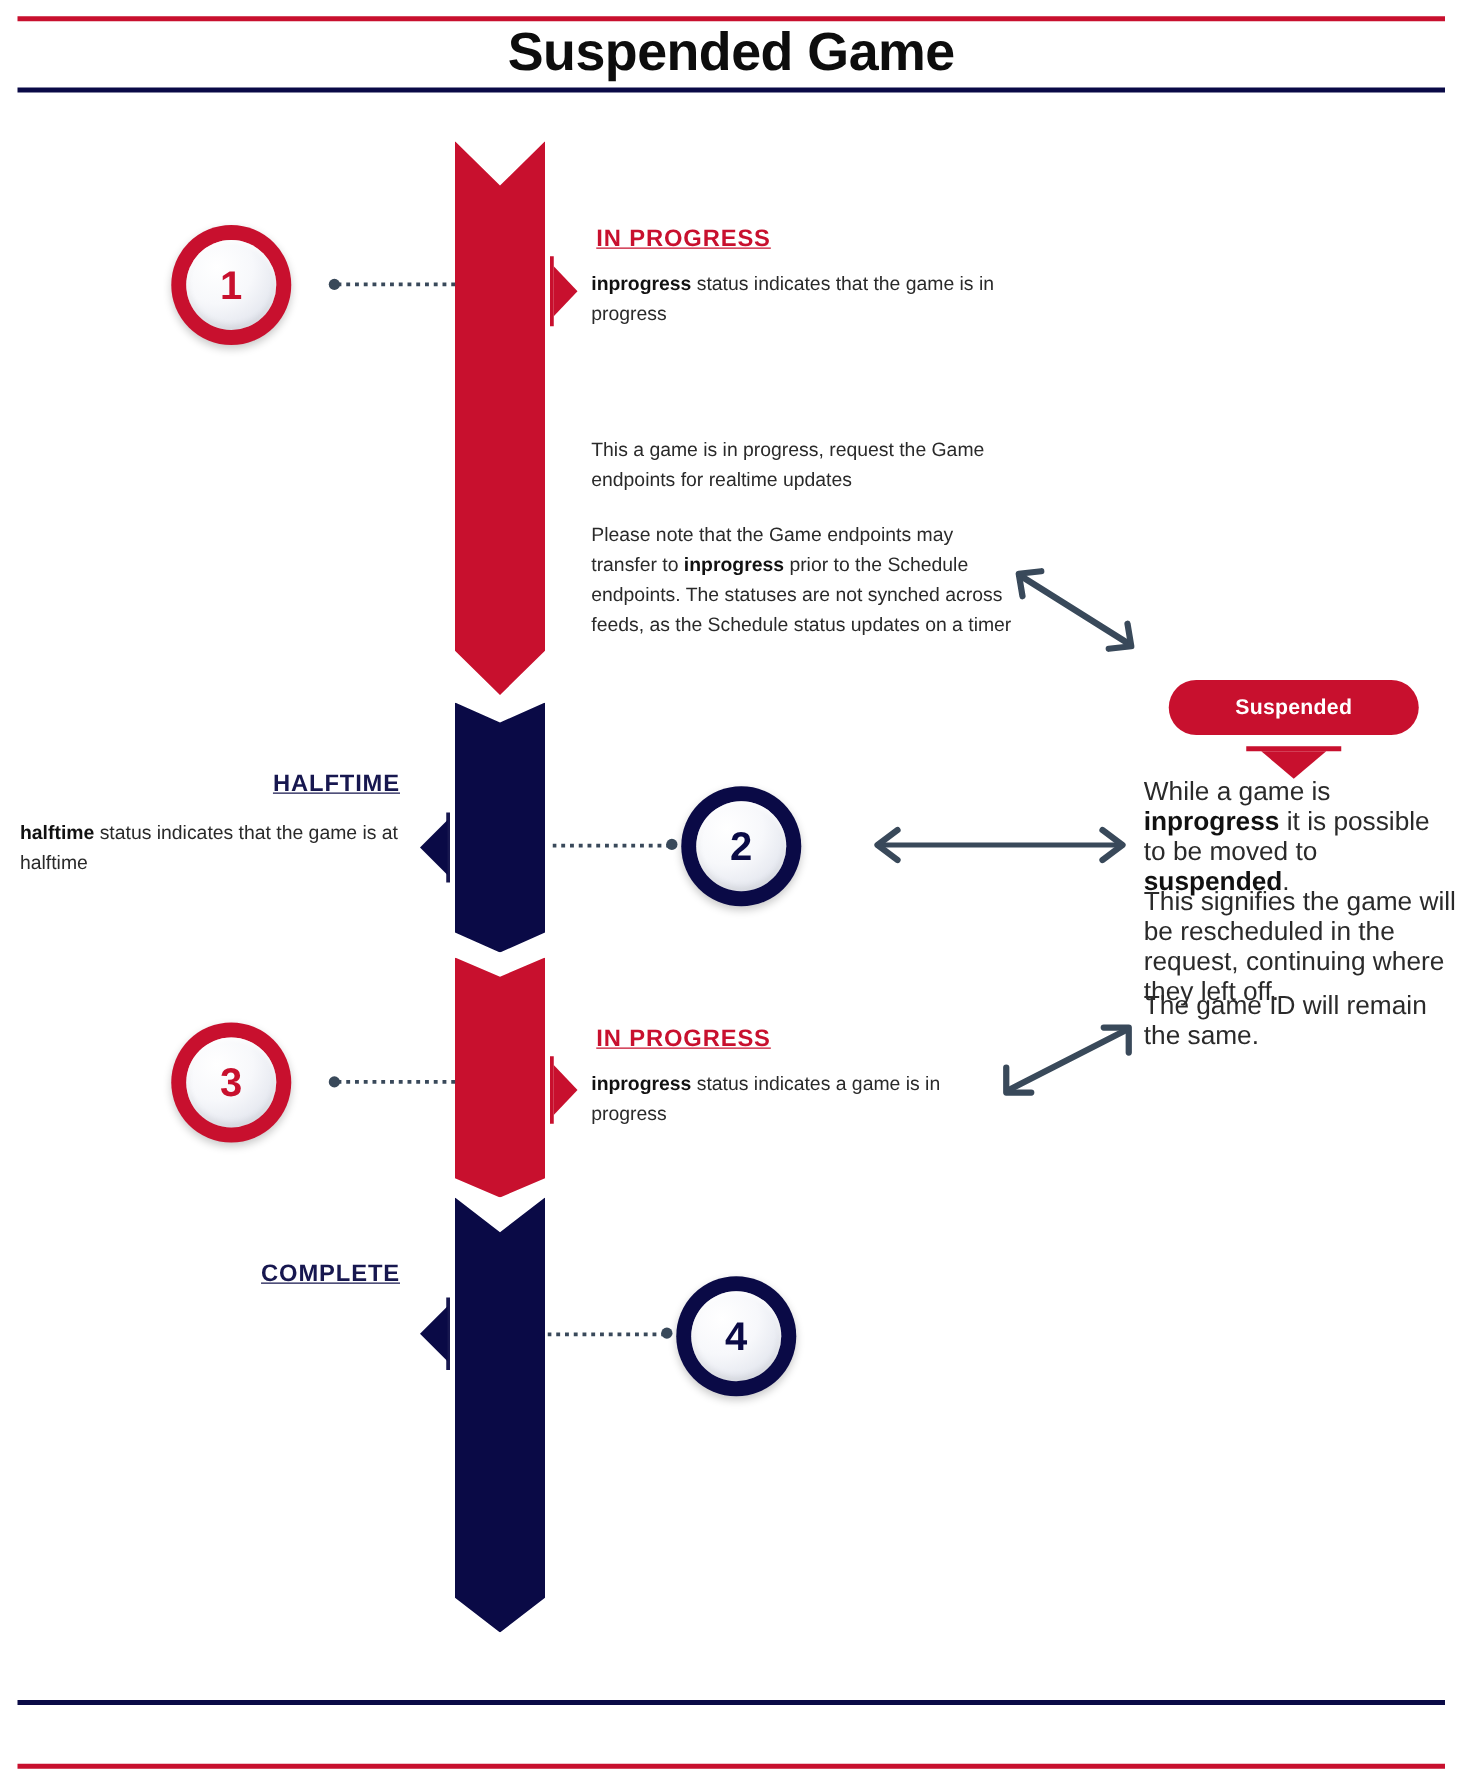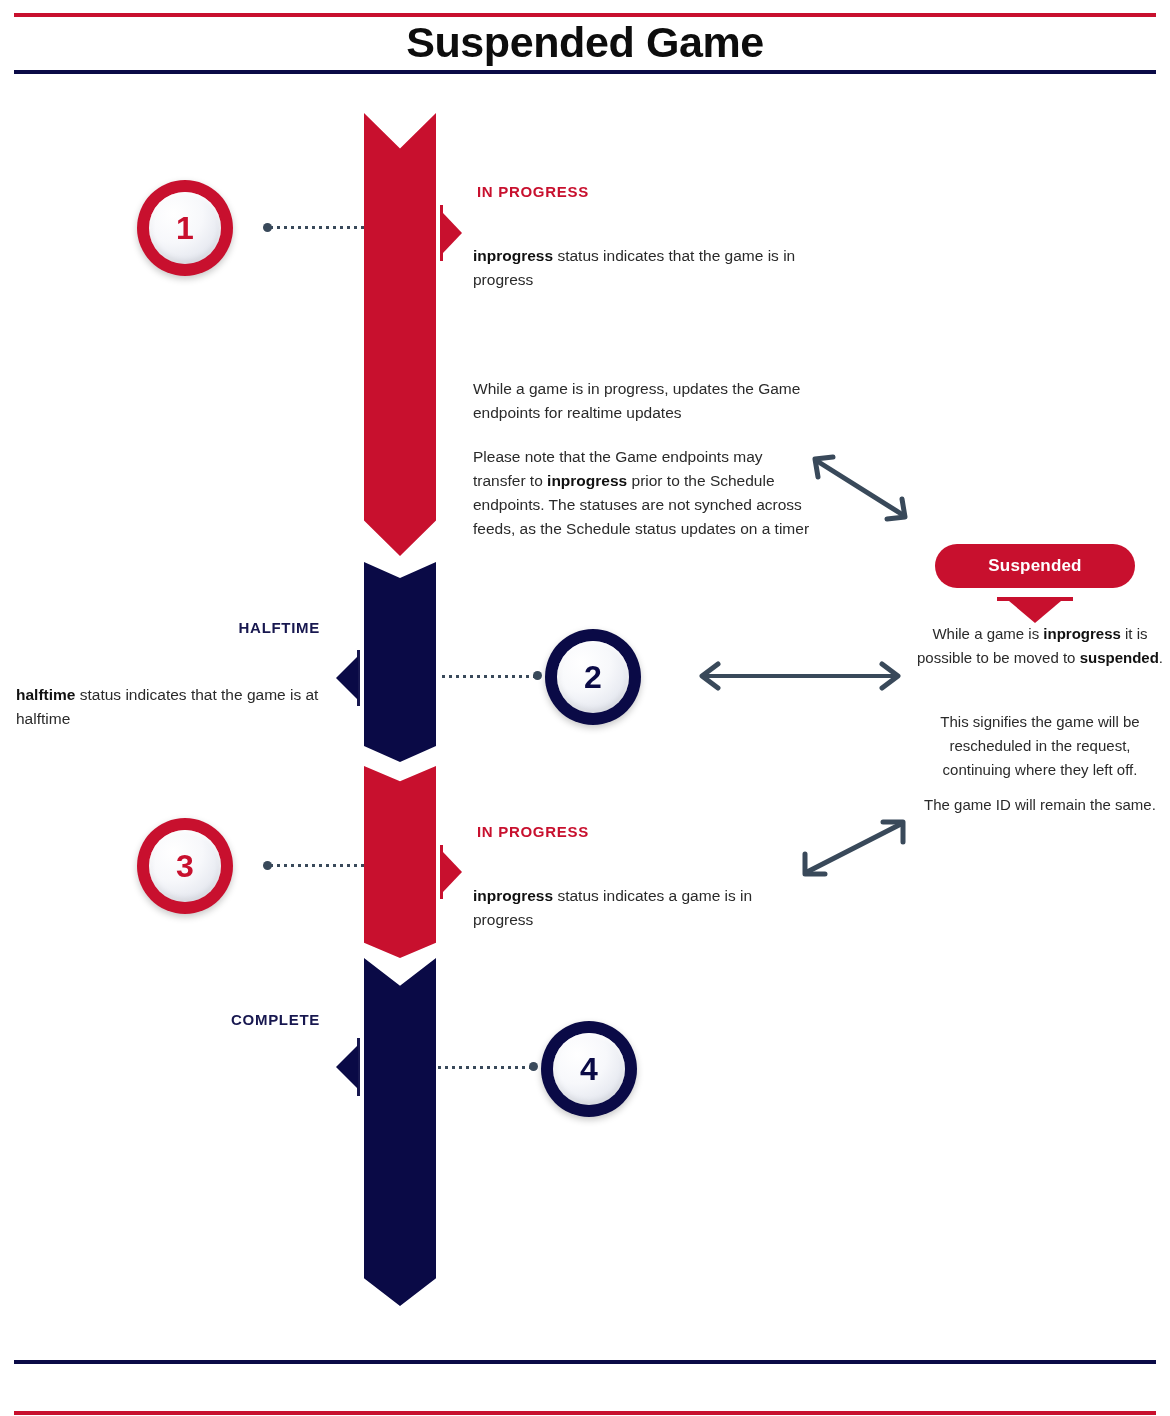--- a/index.html
+++ b/index.html
@@ -96,33 +96,34 @@
   
   .navy-bar{background:#17174f;}
   .navy-tri{border-top:22px solid transparent;border-bottom:22px solid transparent;border-right:22px solid #0a0a46;}
   #nbar2{left:357px;top:650px;height:56px;}
   #ntri2{left:336px;top:656px;}
   #nbar4{left:357px;top:1038px;height:58px;}
   #ntri4{left:336px;top:1045px;}
 
   
   .sec-head{
-    position:absolute;font-size:15px;font-weight:bold;letter-spacing:0.7px;
+    position:absolute;font-size:19px;font-weight:bold;letter-spacing:0.7px;
     line-height:22px;
+    text-decoration:underline;
   }
   .head-red{color:#c8102e;}
   .head-navy{color:#17174f;}
   #h1{left:477px;top:181px;}
   #h2{left:140px;top:617px;width:180px;text-align:right;}
   #h3{left:477px;top:821px;}
   #h4{left:140px;top:1009px;width:180px;text-align:right;}
 
   .para{
     position:absolute;
-    font-size:15.5px;line-height:24px;color:#2a2a2a;margin-top:28px;
+    font-size:15.5px;line-height:24px;color:#2a2a2a;
   }
   .para b{font-weight:bold;color:#111111;}
   .left-col{}
 
   #p1a{left:473px;top:216px;width:335px;}
   #p1b{left:473px;top:282px;width:335px;}
   #p1c{left:473px;top:349px;width:345px;}
   #p1d{left:473px;top:417px;width:340px;}
 
   #p2a{left:16px;top:655px;width:305px;}
@@ -139,22 +140,22 @@
     display:flex;align-items:center;justify-content:center;
     color:#ffffff;font-size:17px;font-weight:bold;letter-spacing:0.2px;
   }
   .pill-stem{position:absolute;left:997px;top:597px;width:76px;height:4px;background:#c8102e;}
   .pill-tri{
     position:absolute;left:1009px;top:601px;width:0;height:0;
     border-left:26px solid transparent;border-right:26px solid transparent;
     border-top:22px solid #c8102e;
   }
   .rtext{
-    position:absolute;text-align:center;
-    font-size:15px;line-height:24px;color:#2a2a2a;
+    position:absolute;text-align:left;
+    font-size:21px;line-height:24px;color:#2a2a2a;
   }
   .rtext b{font-weight:bold;color:#111111;}
   #r1{left:915px;top:622px;width:250px;}
   #r2{left:915px;top:710px;width:250px;}
   #r3{left:915px;top:793px;width:250px;}
 
   
   .arrow-svg{position:absolute;}
   #arrowA{left:805px;top:448px;}
   #arrowB{left:692px;top:658px;}
@@ -182,21 +183,21 @@
       <span class="num">1</span>
     </div>
   </div>
   <div id="dotcap1" class="dot-cap"></div>
   <div id="dots1" class="dots"></div>
   <div id="pbar1" class="ptr-bar red-bar"></div>
   <div id="ptri1" class="ptr-tri red-tri"></div>
 
   <div id="h1" class="sec-head head-red">IN PROGRESS</div>
   <div id="p1a" class="para"><b>inprogress</b> status indicates that the game is in progress</div>
-  <div id="p1c" class="para">While a game is in progress, updates the Game endpoints for realtime updates</div>
+  <div id="p1c" class="para">This a game is in progress, request the Game endpoints for realtime updates</div>
   <div id="p1d" class="para">Please note that the Game endpoints may transfer to <b>inprogress</b> prior to the Schedule endpoints. The statuses are not synched across feeds, as the Schedule status updates on a timer</div>
 
   <div id="c2" class="circle circle-navy">
     <div class="disc">
       <span class="num">2</span>
     </div>
   </div>
   <div id="dots2" class="dots"></div>
   <div id="dotcap2" class="dot-cap"></div>
   <div id="nbar2" class="ptr-bar navy-bar"></div>

